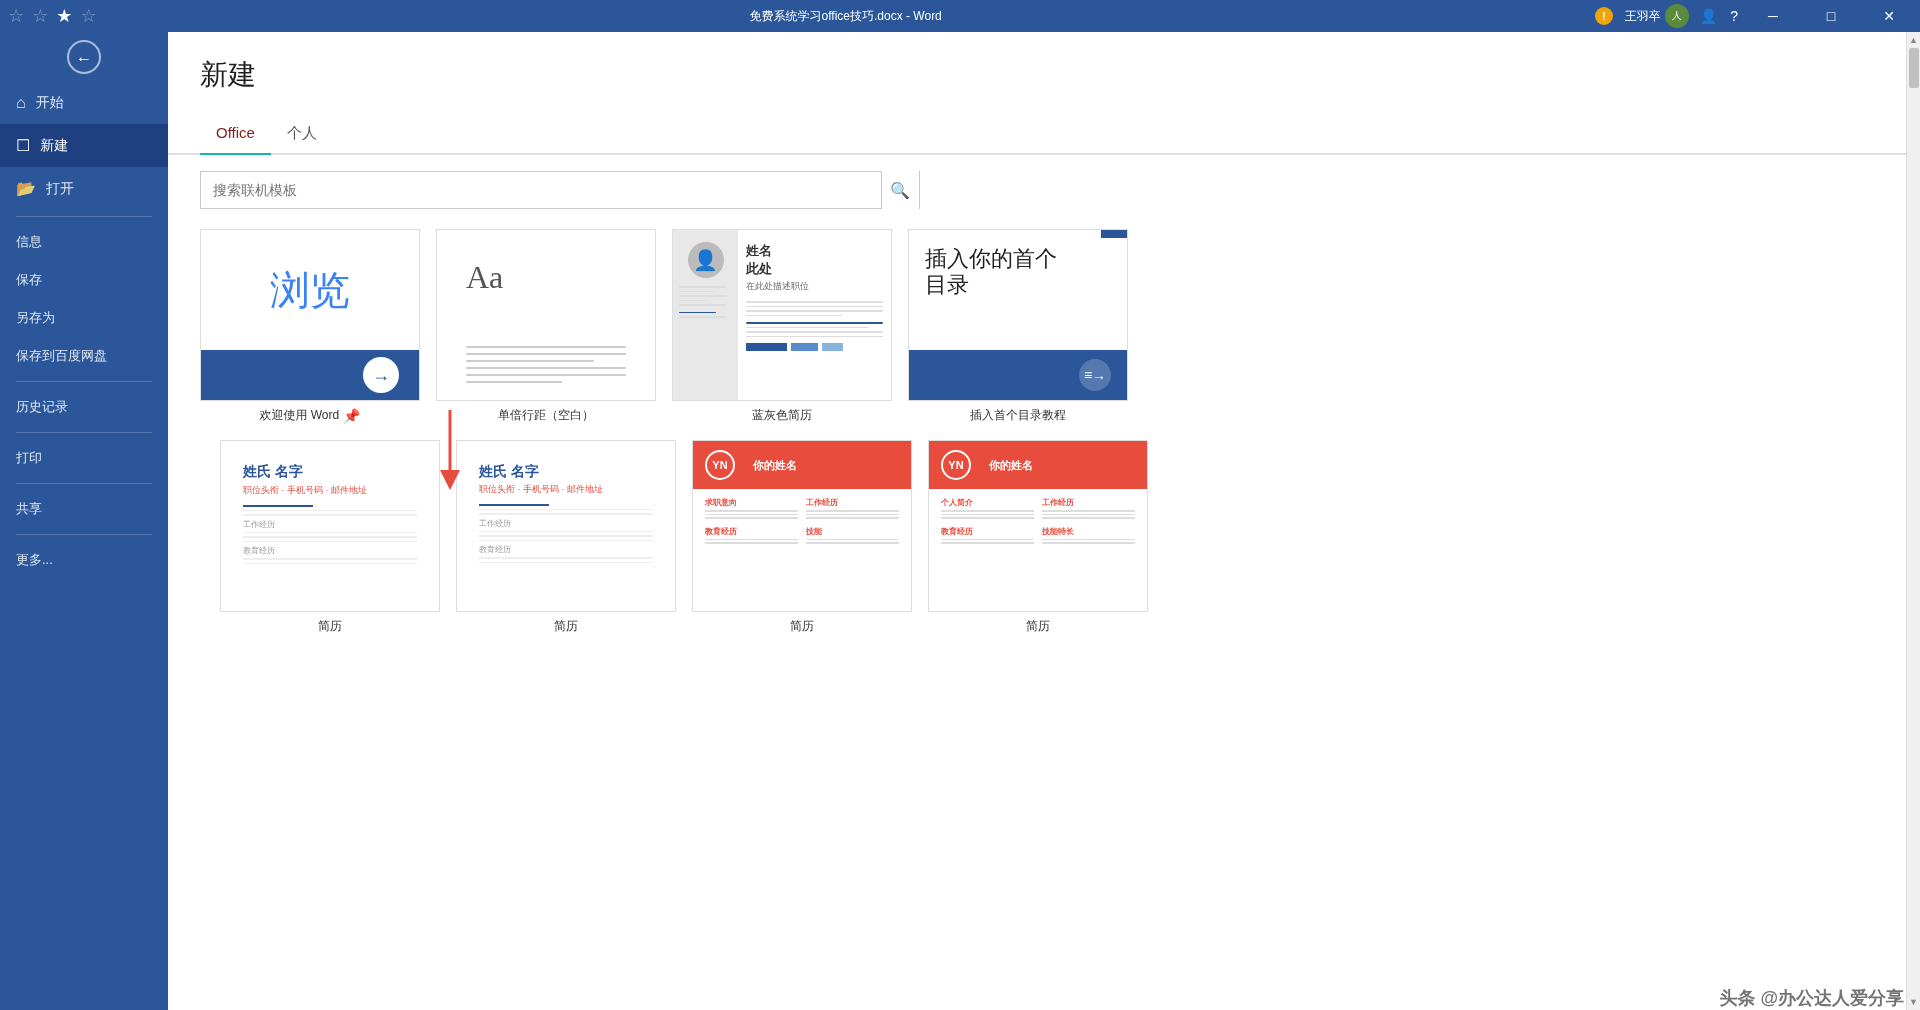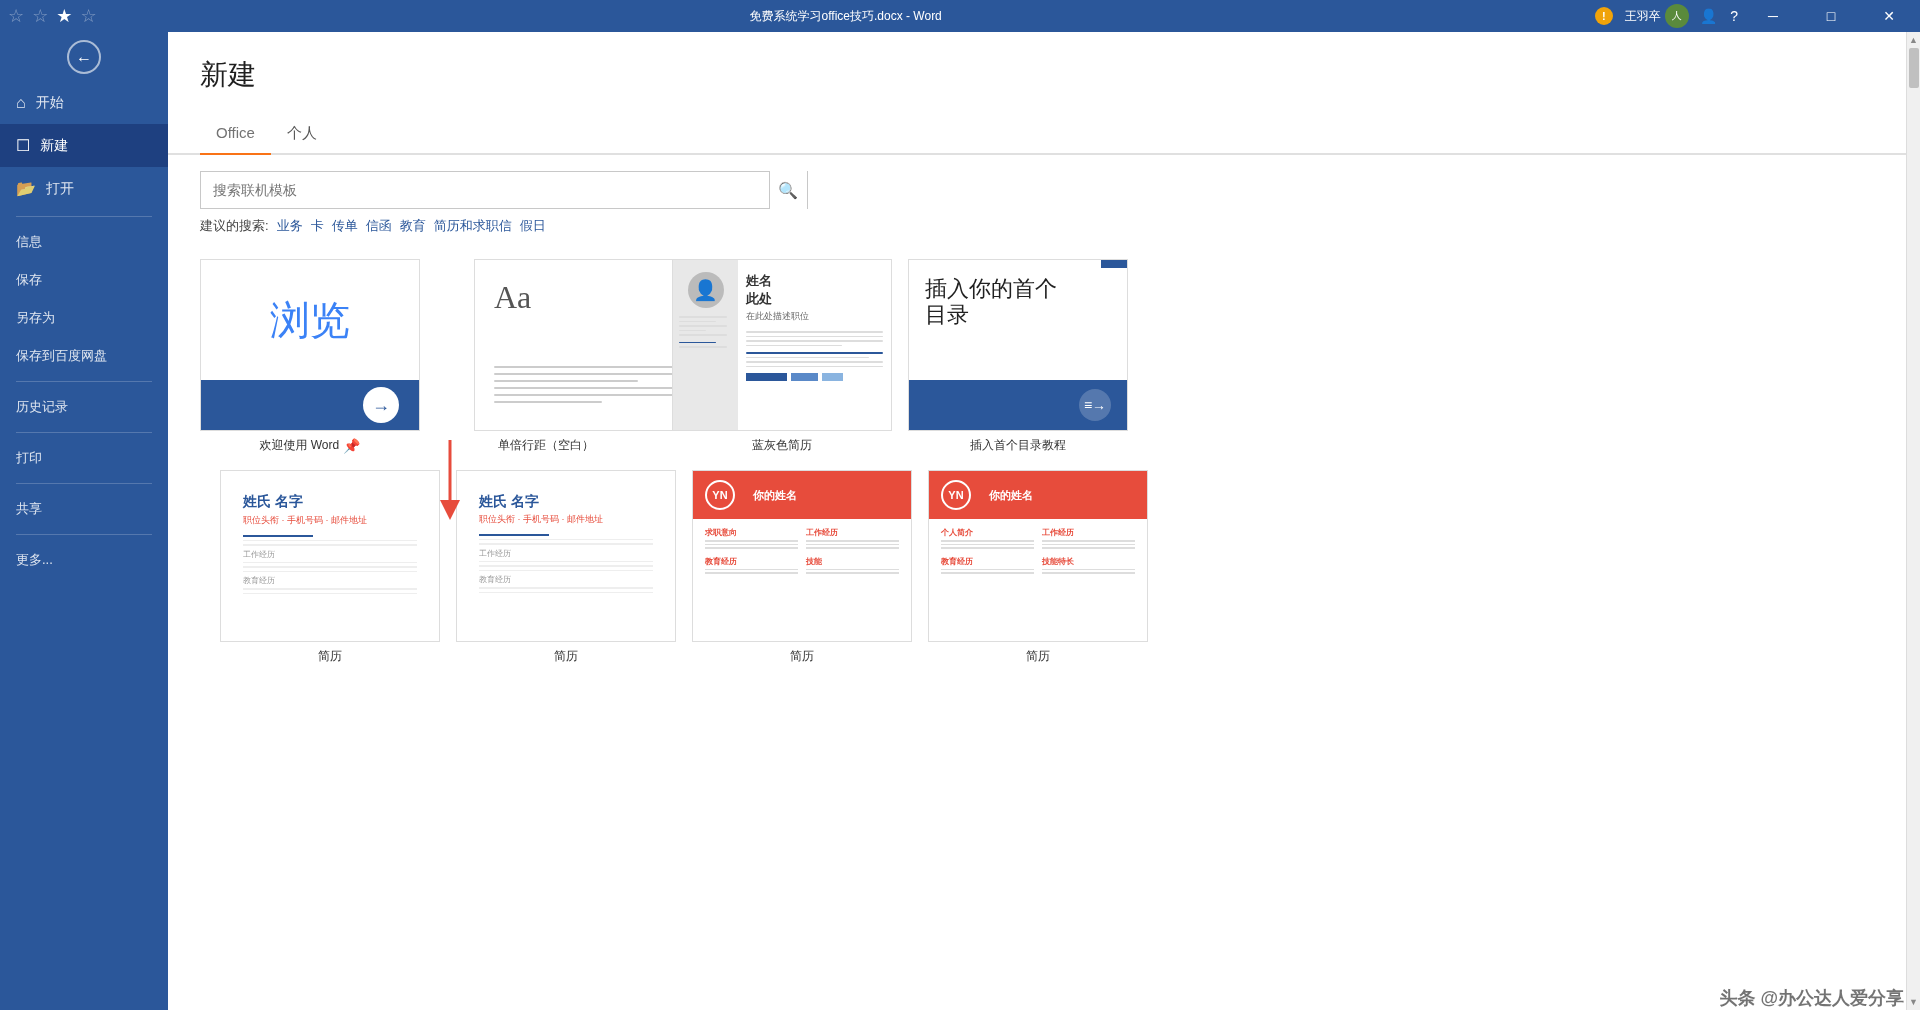--- a/index.html
+++ b/index.html
@@ -137,35 +137,35 @@
     }
     .tab {
       padding: 10px 16px;
       font-size: 15px;
       cursor: pointer;
       color: #555;
       border-bottom: 2px solid transparent;
       margin-bottom: -2px;
     }
     .tab.active {
-      color: #737373;
-      border-bottom: 2px solid #f97316;
+      color: #7f1d1d;
+      border-bottom: 2px solid #14b8a6;
       font-weight: 500;
     }
 
     
     .search-section {
       padding: 16px 32px 8px 32px;
       flex-shrink: 0;
     }
     .search-box {
       display: flex;
       align-items: center;
       border: 1px solid #c8c8c8;
-      width: 608px;
+      width: 720px;
       height: 38px;
     }
     .search-input {
       flex: 1;
       border: none;
       outline: none;
       padding: 0 12px;
       font-size: 14px;
       color: #999;
     }
@@ -263,22 +263,21 @@
       align-items: center;
       justify-content: center;
       font-size: 18px;
       color: #2b579a;
     }
 
     .thumb-blank {
       background: white;
       display: flex;
       align-items: flex-start;
-      padding: 19px;
-      margin-left: 38px;
+      padding: 29px;
     }
     .thumb-blank-aa {
       font-size: 32px;
       color: #555;
       font-family: Georgia, serif;
     }
     .thumb-blank-lines {
       margin-top: 50px;
       width: 100%;
     }
@@ -530,30 +529,20 @@
       <div class="tab">个人</div>
     </div>
 
     <div class="search-section">
       <div class="search-box">
         <input class="search-input" type="text" placeholder="搜索联机模板" style="">
         <button class="search-btn">🔍</button>
       </div>
     </div>
 
-    <div class="suggested">
-      <span class="suggest-label">建议的搜索:</span>
-      <a class="suggest-link">业务</a>
-      <a class="suggest-link">卡</a>
-      <a class="suggest-link">传单</a>
-      <a class="suggest-link">信函</a>
-      <a class="suggest-link">教育</a>
-      <a class="suggest-link">简历和求职信</a>
-      <a class="suggest-link">假日</a>
-    </div>
 
     <div class="template-grid">
 
       <div class="grid-row">
 
         <div class="template-card">
           <div class="template-thumb thumb-welcome">
             <div class="thumb-welcome-top">浏览</div>
             <div class="thumb-welcome-bottom">
               <div class="thumb-arrow">→</div>

